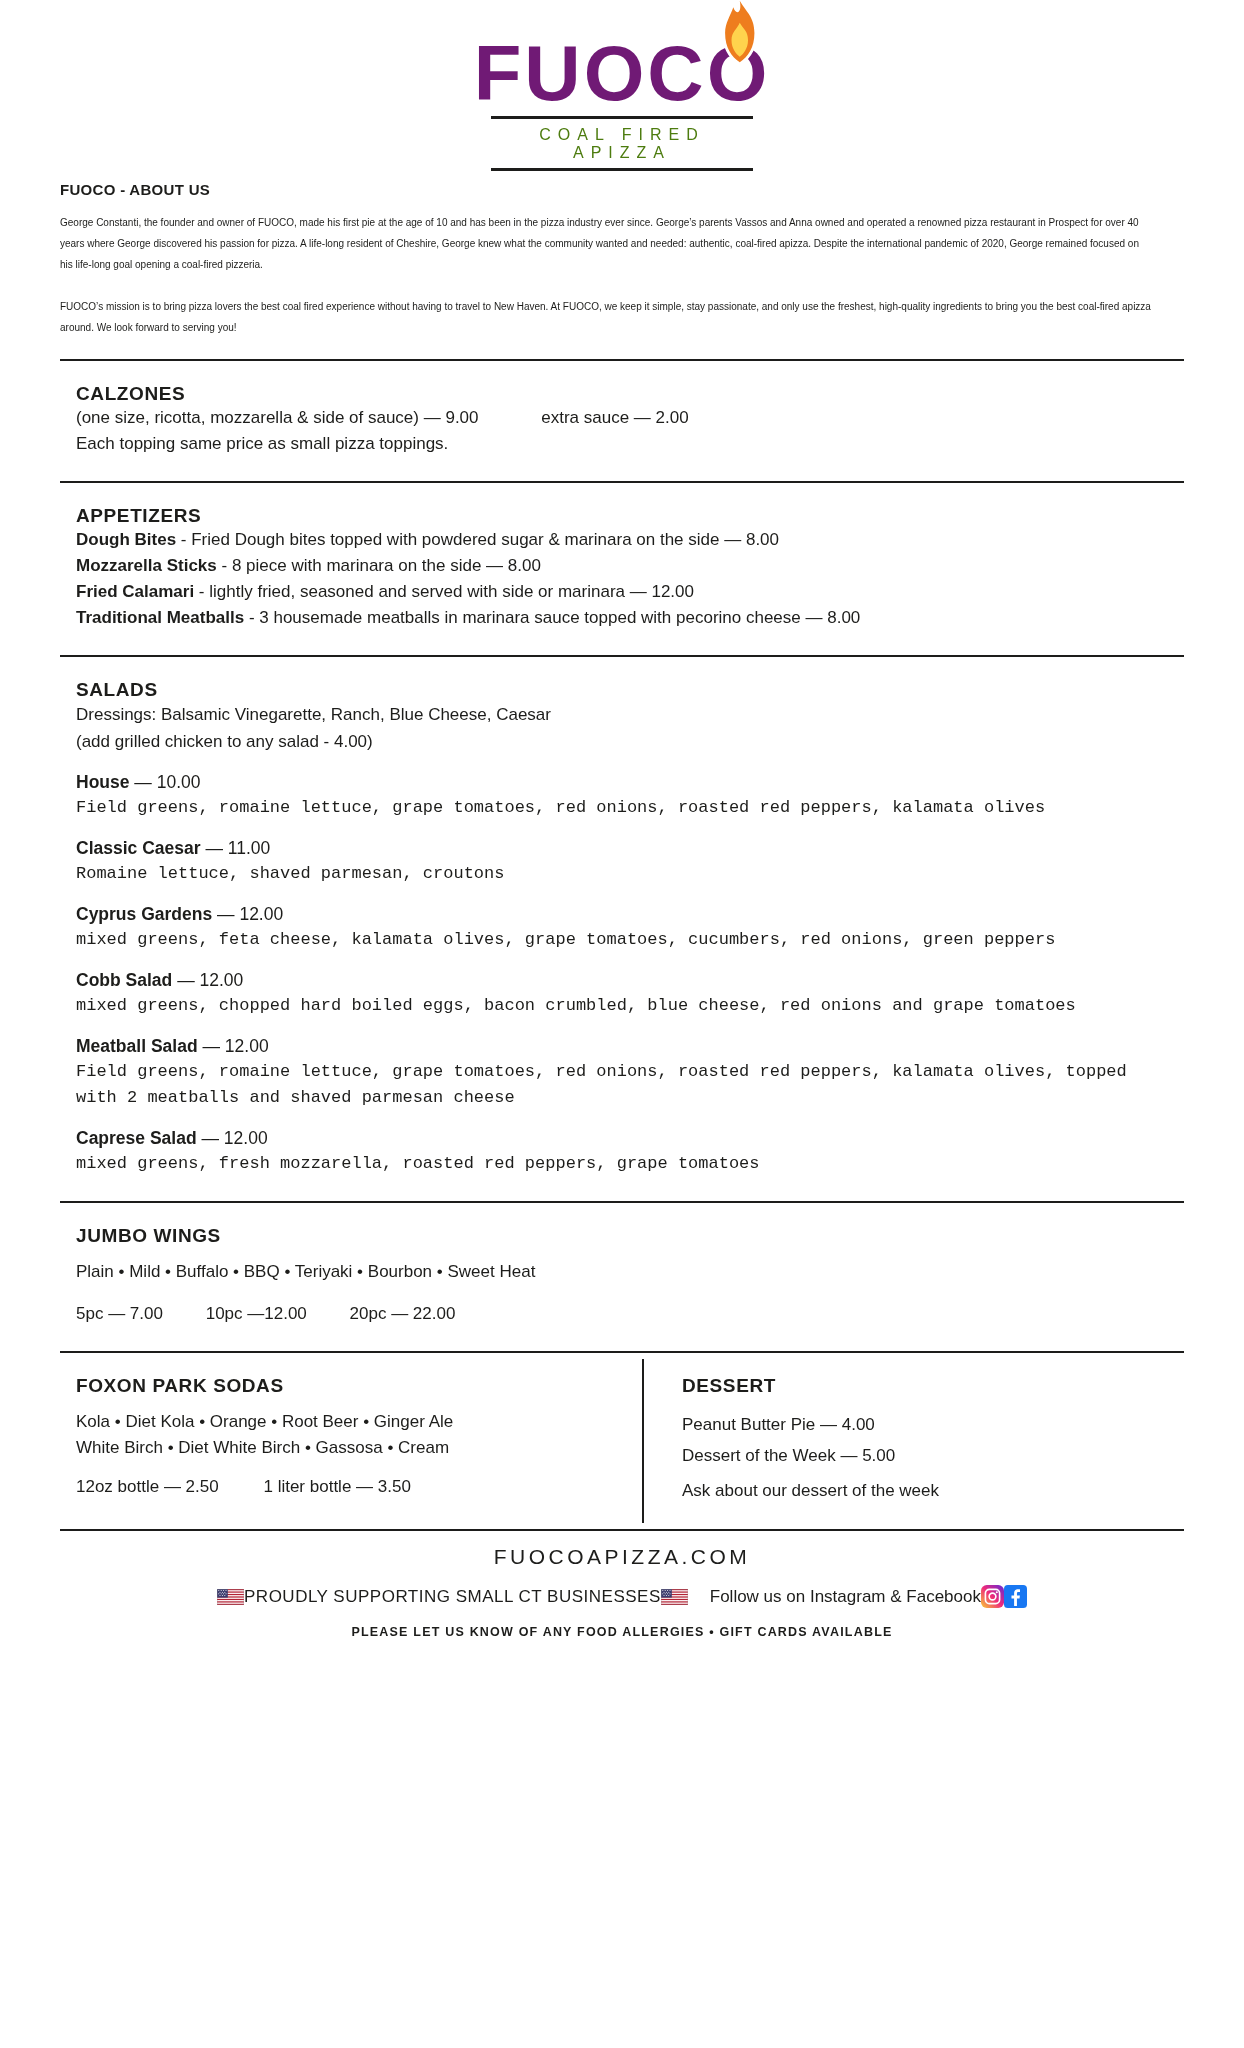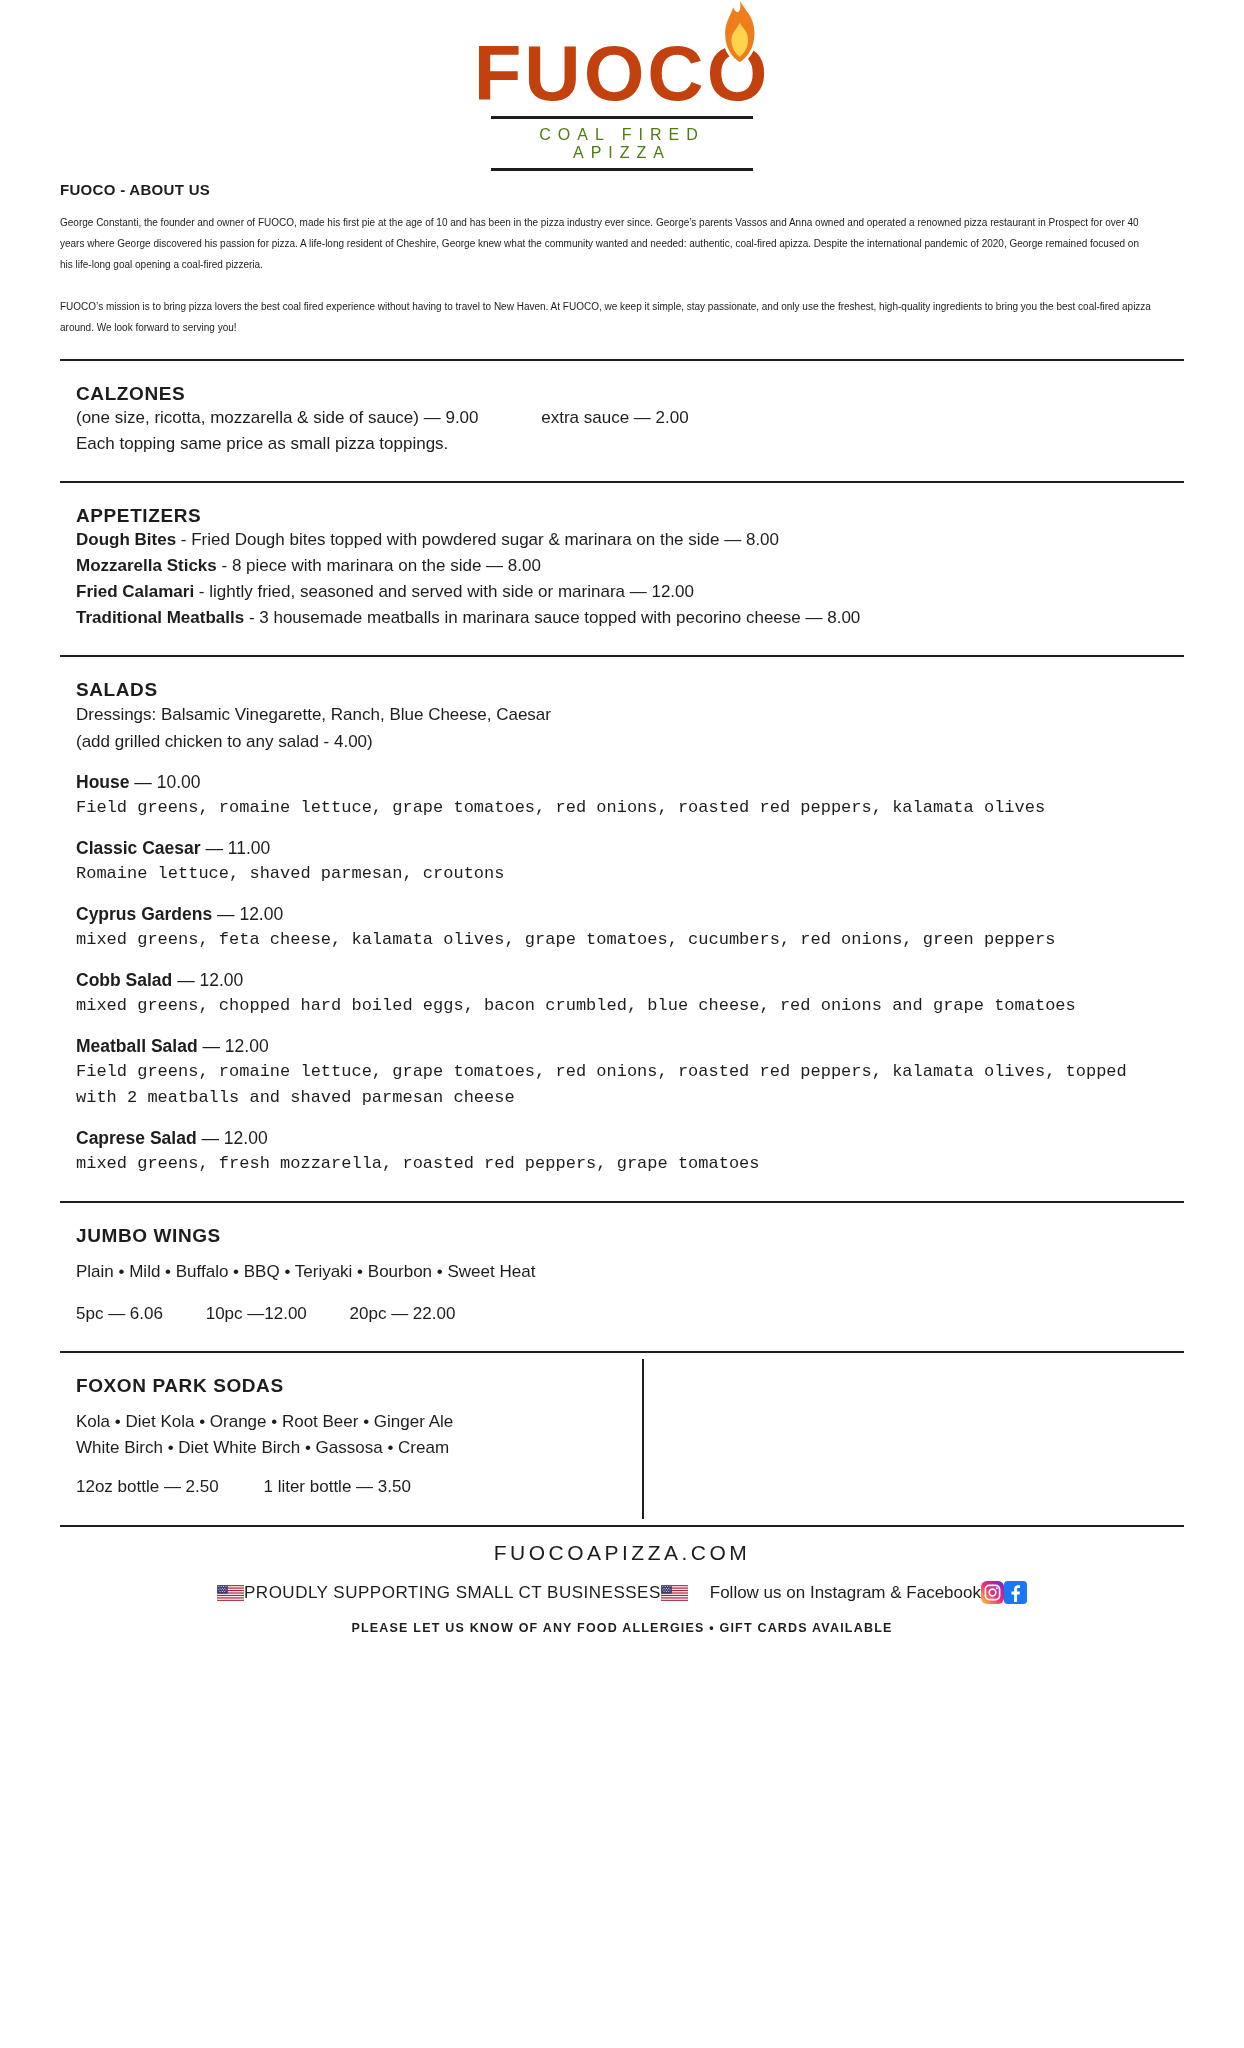--- a/index.html
+++ b/index.html
@@ -9,21 +9,21 @@
     color: #1d1d1b;
     font-family: "Liberation Sans", "DejaVu Sans", sans-serif;
   }
   .page { padding: 34px 60px 40px; }
 
   
   .logo-wrap { text-align: center; margin-bottom: 6px; }
   .logo-title {
     display: inline-block; position: relative;
     font-size: 78px; font-weight: 800; letter-spacing: 3px; line-height: 1;
-    color: #c2410c;
+    color: #701a75;
   }
   .logo-o { position: relative; display: inline-block; }
   .flame {
     position: absolute; left: 50%; top: -36px; transform: translateX(-46%);
     width: 44px; height: 68px; pointer-events: none;
   }
   .logo-sub {
     width: 262px; margin: 4px auto 0;
     border-top: 3px solid #1d1d1b; border-bottom: 3px solid #1d1d1b;
     padding: 7px 0 6px;
@@ -183,39 +183,45 @@
       <div class="salad-desc">mixed greens, fresh mozzarella, roasted red peppers, grape tomatoes</div>
     </div>
   </section>
 
   <div class="rule"></div>
 
   <section class="sec">
     <h3>JUMBO WINGS</h3>
     <div class="menu-line" style="margin-top:12px;">Plain • Mild • Buffalo • BBQ • Teriyaki • Bourbon • Sweet Heat</div>
     <div class="menu-line wings-prices">
-      <span>5pc — 6.06</span>
+      <span>5pc — 7.00</span>
       <span>10pc —12.00</span>
       <span>20pc — 22.00</span>
     </div>
   </section>
 
   <div class="rule"></div>
 
   <div class="cols">
     <section class="col-left">
       <h3>FOXON PARK SODAS</h3>
       <div class="soda-line">Kola • Diet Kola • Orange • Root Beer • Ginger Ale</div>
       <div class="soda-line">White Birch • Diet White Birch • Gassosa • Cream</div>
       <div class="soda-prices">
         <span>12oz bottle — 2.50</span>
         <span>1 liter bottle — 3.50</span>
       </div>
     </section>
     <div class="v-divider"></div>
+    <section class="col-right">
+      <h3>DESSERT</h3>
+      <div class="dessert-line">Peanut Butter Pie — 4.00</div>
+      <div class="dessert-line">Dessert of the Week — 5.00</div>
+      <div class="dessert-note">Ask about our dessert of the week</div>
+    </section>
   </div>
 
   <div class="rule"></div>
 
   <footer class="footer">
     <div class="website">FUOCOAPIZZA.COM</div>
     <div class="support-row">
       <svg class="flag" viewBox="0 0 27 16" width="27" height="16" aria-hidden="true">
         <rect width="27" height="16" fill="#ffffff"></rect>
         <g fill="#b22234">

